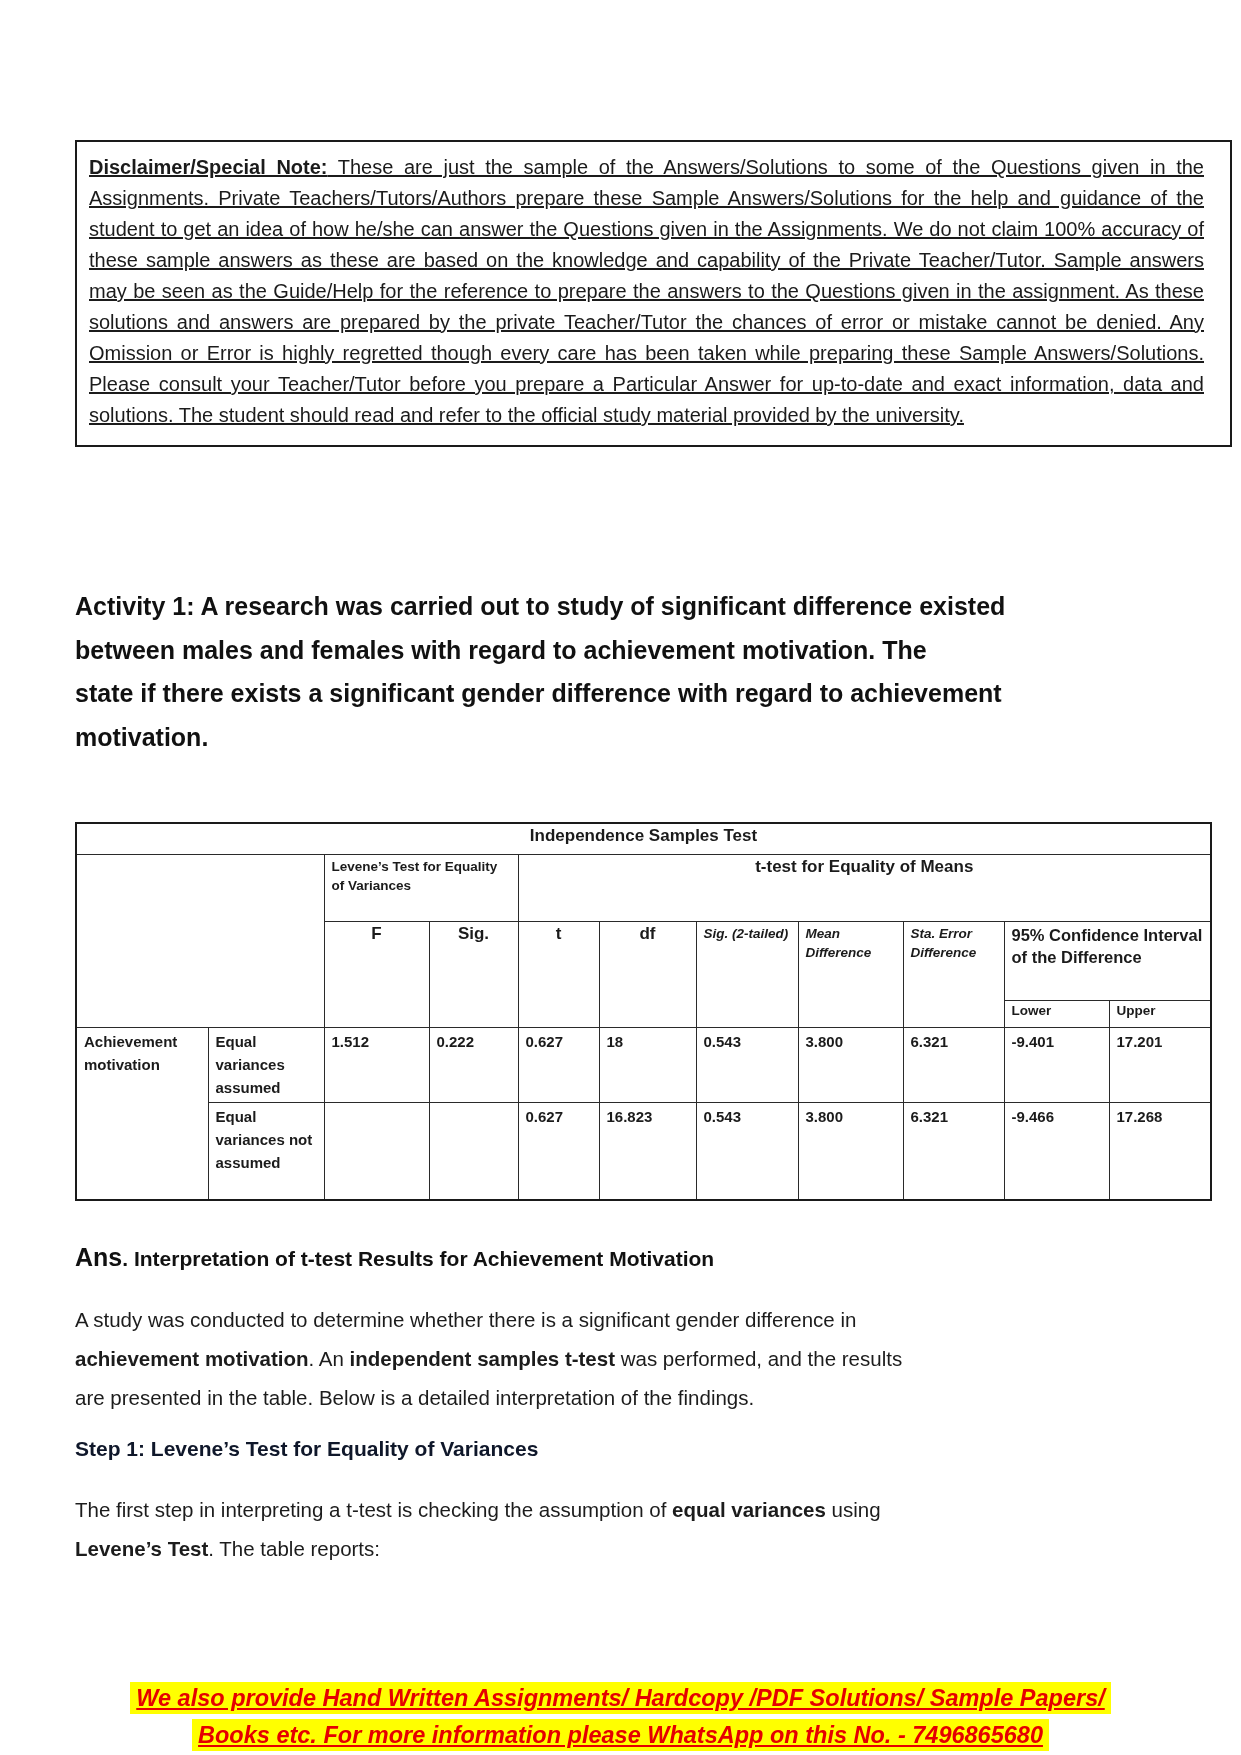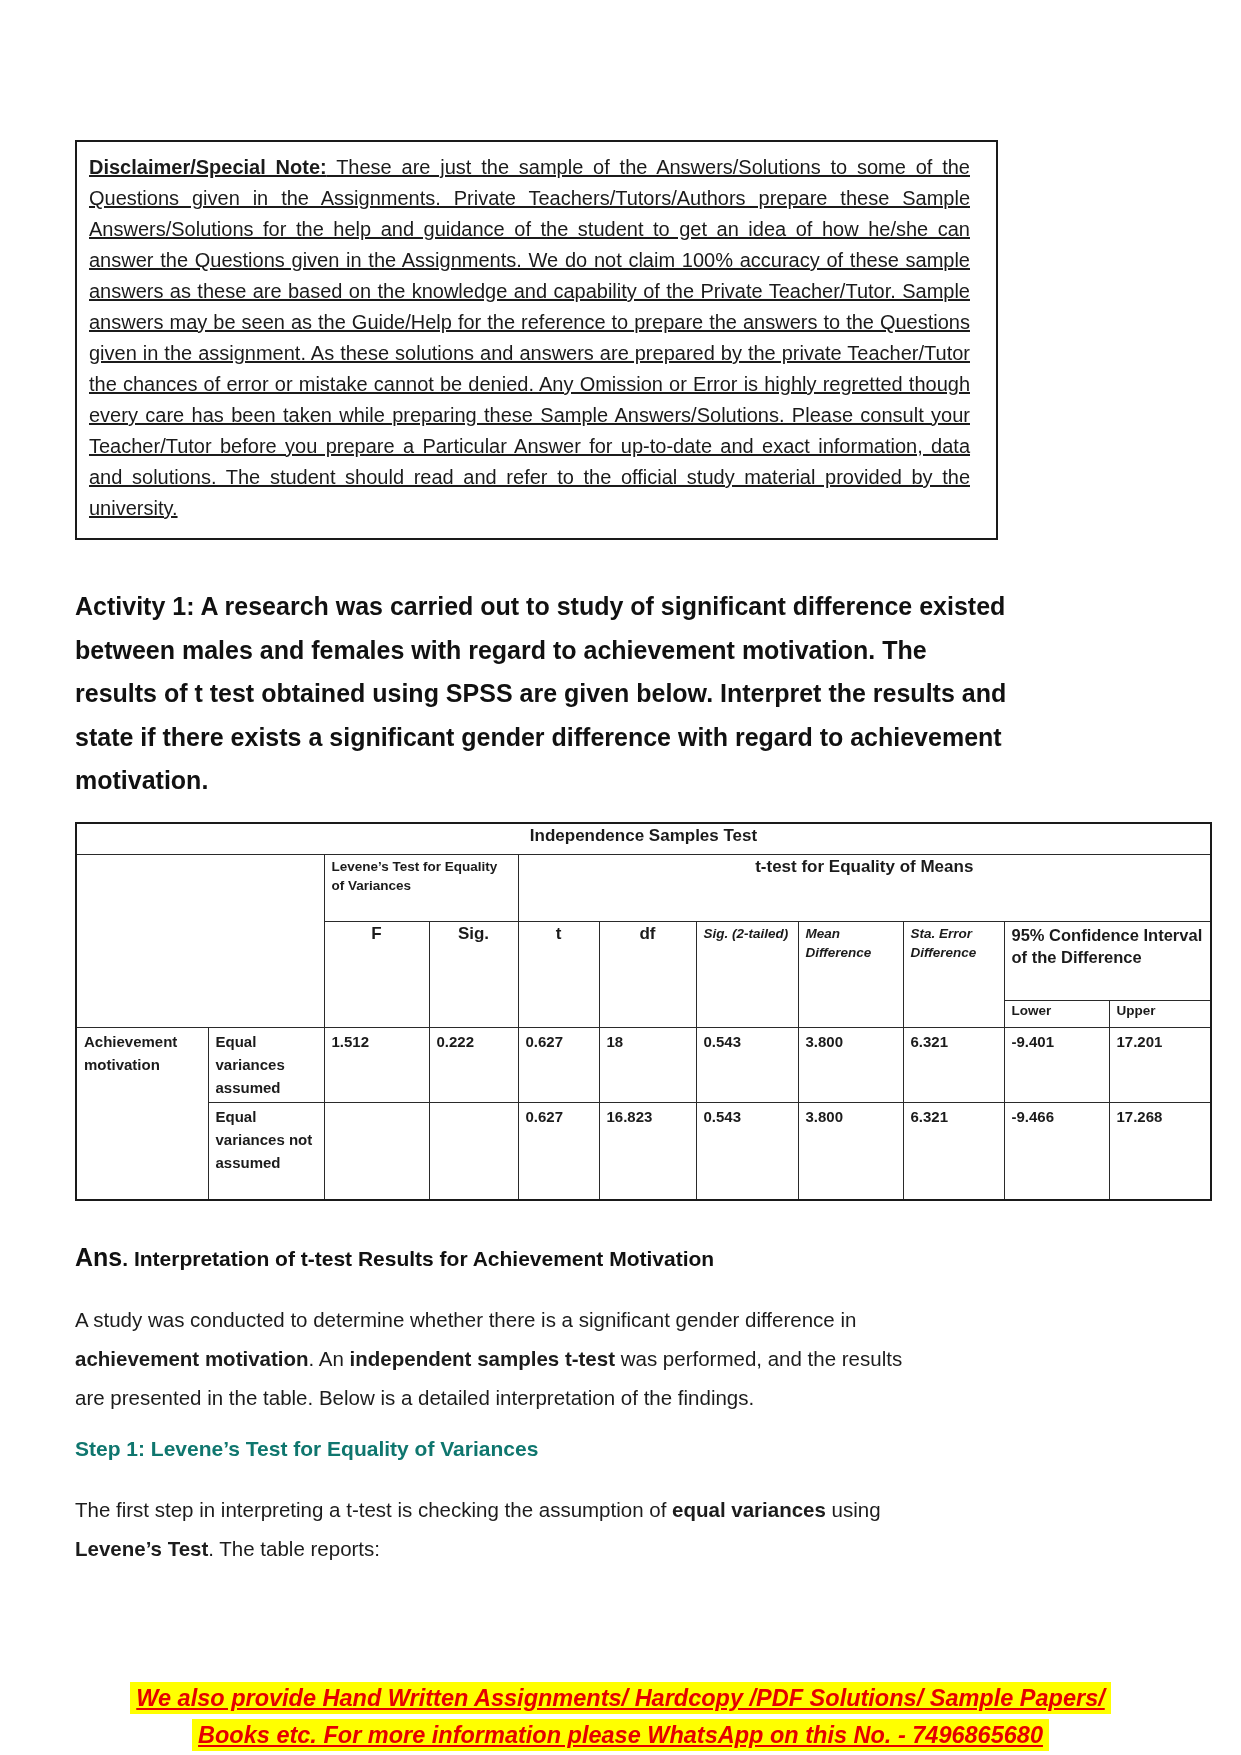--- a/index.html
+++ b/index.html
@@ -5,21 +5,21 @@
   html,body{margin:0;padding:0;background:#ffffff;}
   body{
     width:1241px;height:1755px;position:relative;overflow:hidden;
     font-family:"Liberation Sans","DejaVu Sans",sans-serif;
     color:#1b1b1b;-webkit-font-smoothing:antialiased;
   }
   .abs{position:absolute;}
 
   
   .disclaimer{
-    left:75px;top:140px;width:923px;box-sizing:border-box;
+    left:75px;top:140px;width:1157px;box-sizing:border-box;
     border:2px solid #1a1a1a;padding:10px 26px 14px 12px;
     font-size:20px;line-height:31px;text-align:justify;
   }
   .disclaimer .utext{text-decoration:underline;}
   .disclaimer b{font-weight:bold;}
 
   
   .activity{
     left:75px;top:585px;width:1060px;
     font-size:25px;font-weight:bold;line-height:43.5px;color:#111;
@@ -46,21 +46,21 @@
   td.dcell{font-size:15px;line-height:23px;padding-top:5px;}
   td.rlabel{font-size:15px;line-height:23px;padding-top:5px;}
 
   
   .anshead{left:75px;top:1243px;width:1060px;font-weight:bold;color:#111;}
   .anshead .ans{font-size:25px;}
   .anshead .rest{font-size:21px;}
   .para{left:75px;top:0;width:1015px;font-size:20.5px;line-height:39px;color:#1c1c1c;}
   .para .line{display:block;}
   .p1{top:1300px;}
-  .stephead{left:75px;top:1437px;font-size:21px;font-weight:bold;color:#0f766e;}
+  .stephead{left:75px;top:1437px;font-size:21px;font-weight:bold;color:#0f172a;}
   .p2{top:1490px;}
 
   
   .banner{
     left:0;top:1652px;width:1241px;text-align:center;
     font-size:23.5px;font-weight:bold;font-style:italic;line-height:37px;margin-top:28px;
   }
   .banner .hl{
     display:inline;padding:3px 6px;
     text-decoration:underline;
@@ -71,21 +71,20 @@
 
 <div class="abs disclaimer">
   <span class="utext">
     <b>Disclaimer/Special Note:</b><span> These are just the sample of the Answers/Solutions to some of the Questions given in the Assignments. Private Teachers/Tutors/Authors prepare these Sample Answers/Solutions for the help and guidance of the student to get an idea of how he/she can answer the Questions given in the Assignments. We do not claim 100% accuracy of these sample answers as these are based on the knowledge and capability of the Private Teacher/Tutor. Sample answers may be seen as the Guide/Help for the reference to prepare the answers to the Questions given in the assignment. As these solutions and answers are prepared by the private Teacher/Tutor the chances of error or mistake cannot be denied. Any Omission or Error is highly regretted though every care has been taken while preparing these Sample Answers/Solutions. Please consult your Teacher/Tutor before you prepare a Particular Answer for up-to-date and exact information, data and solutions. The student should read and refer to the official study material provided by the university.</span>
   </span>
 </div>
 
 <div class="abs activity">
   <span class="hline">Activity 1: A research was carried out to study of significant difference existed</span>
   <span class="hline">between males and females with regard to achievement motivation. The</span>
-  <span class="hline">results of t test obtained using SPSS are given below. Interpret the results and</span>
   <span class="hline">state if there exists a significant gender difference with regard to achievement</span>
   <span class="hline">motivation.</span>
 </div>
 
 <div class="abs tblwrap">
   <table class="spss">
     <colgroup>
       <col style="width:132px">
         <col style="width:116px">
         <col style="width:105px">

